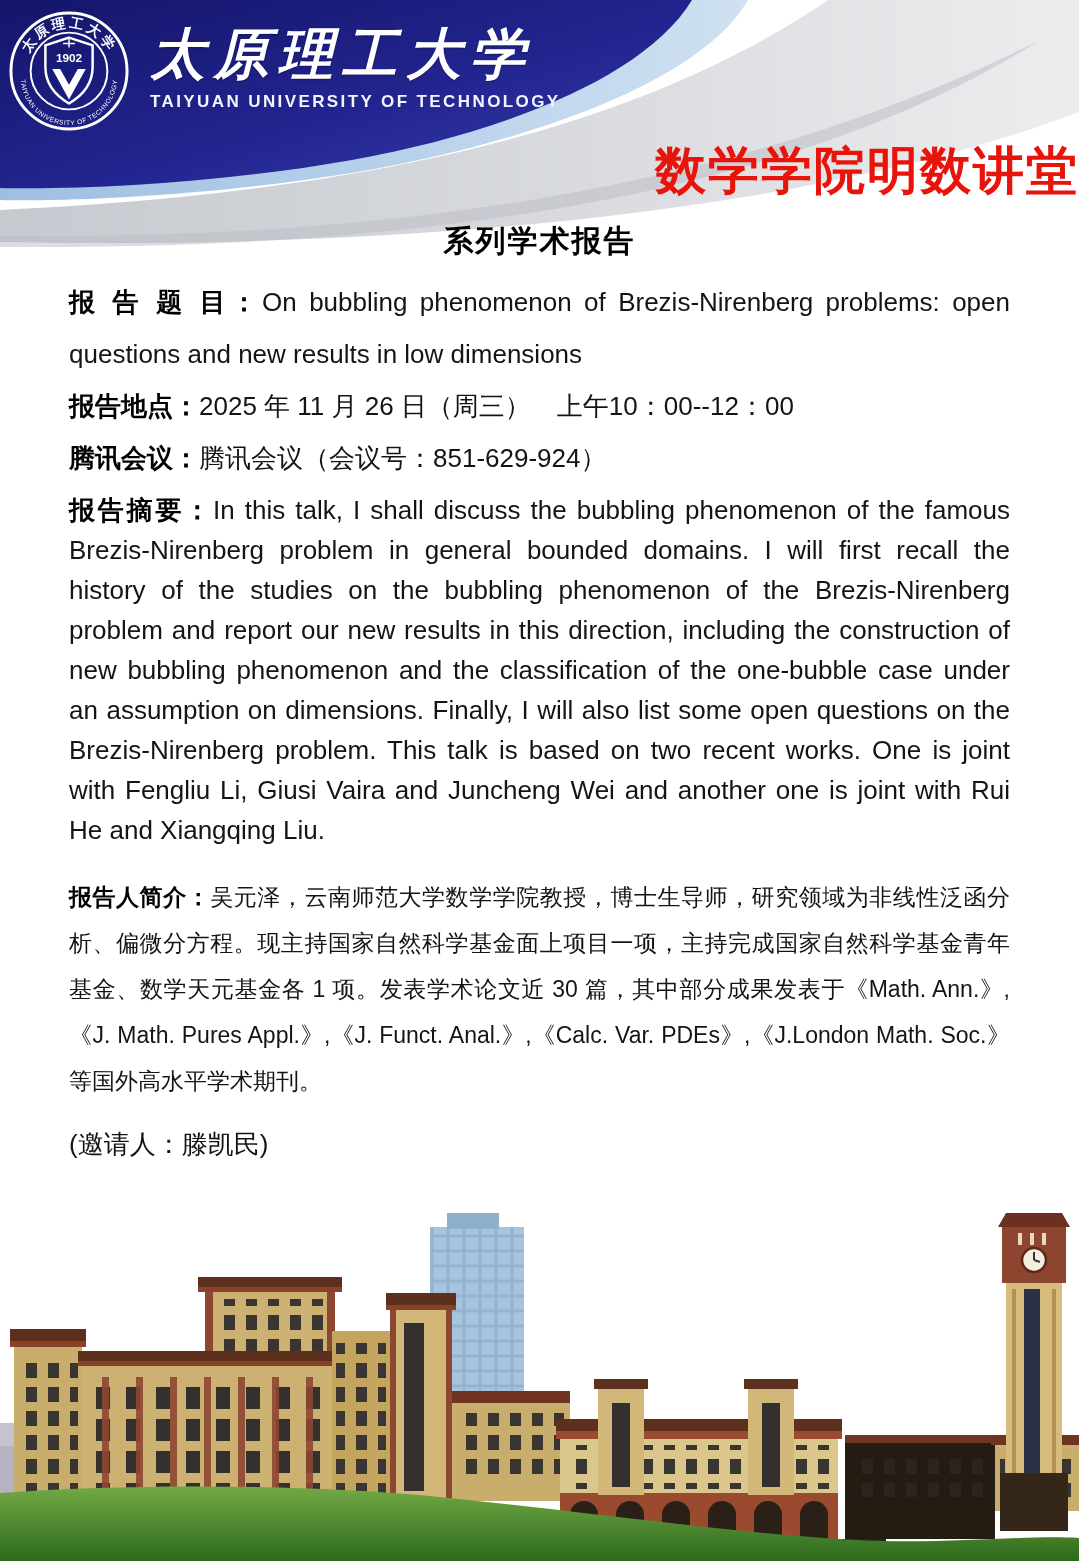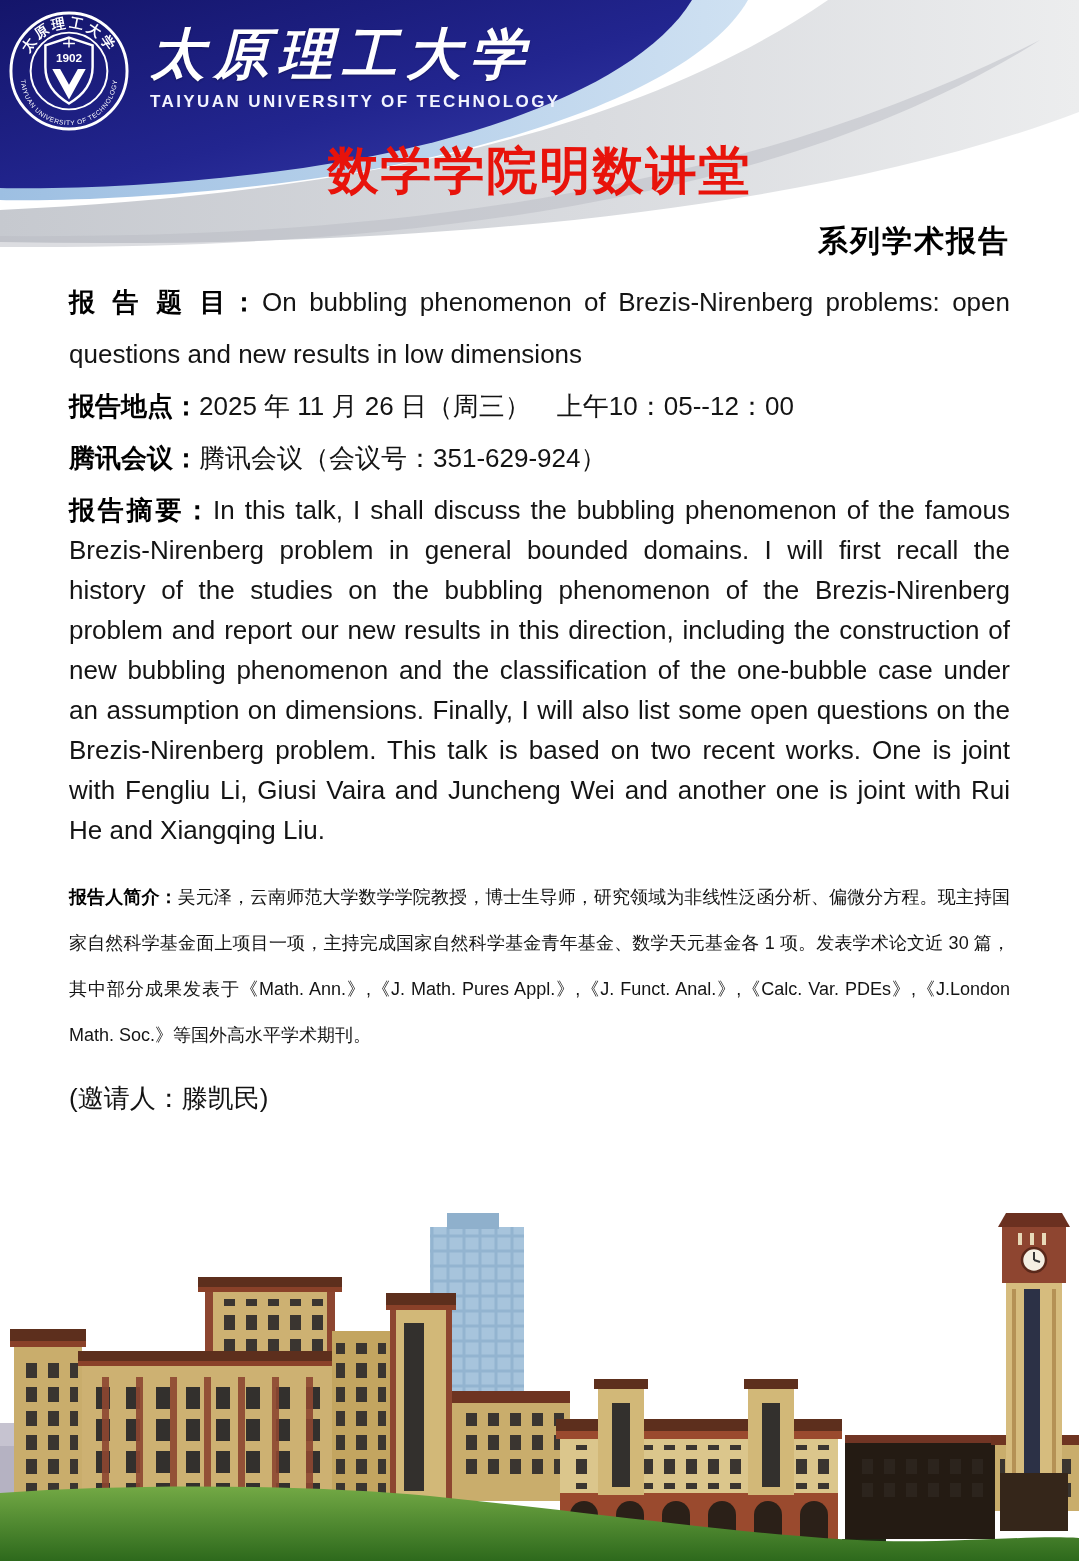--- a/index.html
+++ b/index.html
@@ -15,32 +15,32 @@
   .brand-names{padding-top:14px;}
   .uni-cn{
     font-size:55px;line-height:60px;color:#ffffff;font-weight:bold;font-style:italic;
     letter-spacing:9px;text-shadow:0 1px 2px rgba(0,0,30,.35);white-space:nowrap;
   }
   .uni-en{
     margin-top:8px;font-size:17px;line-height:20px;color:#f2f4ff;font-weight:bold;
     letter-spacing:2.4px;white-space:nowrap;
   }
   .poster-title{
-    position:absolute;top:142px;left:0;width:100%;margin:0;text-align:center;
+    position:absolute;top:142px;left:0;width:100%;margin:0;text-align:right;
     font-size:51px;line-height:58px;font-weight:bold;color:#e8130b;letter-spacing:2px;
   }
   
   .content{position:absolute;top:222px;left:69px;width:941px;}
   .subtitle{
-    margin:0 0 16px 0;text-align:right;font-size:30px;line-height:38px;
+    margin:0 0 16px 0;text-align:center;font-size:30px;line-height:38px;
     font-weight:600;letter-spacing:2px;color:#000;
   }
   p.item{margin:0;font-size:26px;line-height:52px;text-align:justify;}
   p.abstract{margin:6px 0 2px 0;font-size:26px;line-height:40px;text-align:justify;}
-  p.bio{margin:24px 0 0 0;font-size:18px;line-height:46px;text-align:justify;}
+  p.bio{margin:24px 0 0 0;font-size:23px;line-height:46px;text-align:justify;}
   p.inviter{margin:20px 0 0 0;font-size:26px;line-height:40px;}
   .lbl{font-weight:bold;color:#000000;}
   
   .campus{position:absolute;top:1191px;left:0;width:1079px;height:370px;display:block;}
 </style>
 </head>
 <body>
 
 <div class="poster">
 
@@ -98,25 +98,25 @@
 
   <main class="content">
     <h2 class="subtitle">系列学术报告</h2>
 
     <p class="item">
       <span class="lbl">报 告 题 目：</span><span>On bubbling phenomenon of Brezis-Nirenberg problems: open questions and new results in low dimensions</span>
     </p>
 
 
     <p class="item">
-      <span class="lbl">报告地点：</span><span>2025 年 11 月 26 日（周三）　上午10：05--12：00</span>
+      <span class="lbl">报告地点：</span><span>2025 年 11 月 26 日（周三）　上午10：00--12：00</span>
     </p>
 
     <p class="item">
-      <span class="lbl">腾讯会议：</span><span>腾讯会议（会议号：351-629-924）</span>
+      <span class="lbl">腾讯会议：</span><span>腾讯会议（会议号：851-629-924）</span>
     </p>
 
     <p class="abstract">
       <span class="lbl">报告摘要：</span><span>In this talk, I shall discuss the bubbling phenomenon of the famous Brezis-Nirenberg problem in general bounded domains. I will first recall the history of the studies on the bubbling phenomenon of the Brezis-Nirenberg problem and report our new results in this direction, including the construction of new bubbling phenomenon and the classification of the one-bubble case under an assumption on dimensions. Finally, I will also list some open questions on the Brezis-Nirenberg problem. This talk is based on two recent works. One is joint with Fengliu Li, Giusi Vaira and Juncheng Wei and another one is joint with Rui He and Xiangqing Liu.</span>
     </p>
 
     <p class="bio">
       <span class="lbl">报告人简介：</span><span>吴元泽，云南师范大学数学学院教授，博士生导师，研究领域为非线性泛函分析、偏微分方程。现主持国家自然科学基金面上项目一项，主持完成国家自然科学基金青年基金、数学天元基金各 1 项。发表学术论文近 30 篇，其中部分成果发表于《Math. Ann.》,《J. Math. Pures Appl.》,《J. Funct. Anal.》,《Calc. Var. PDEs》,《J.London Math. Soc.》等国外高水平学术期刊。</span>
     </p>
 

